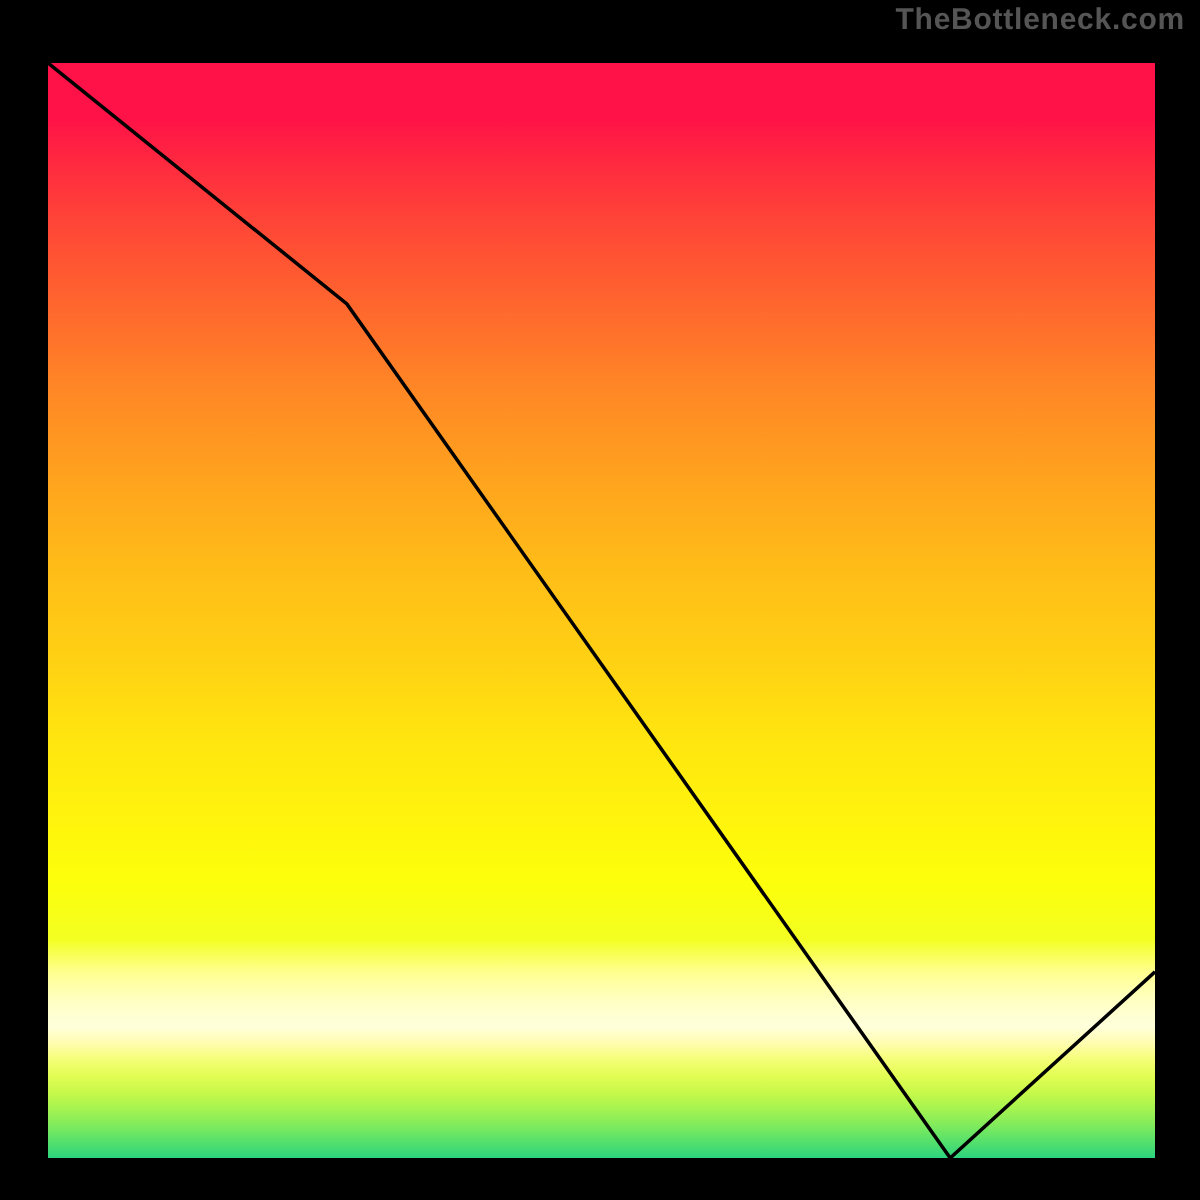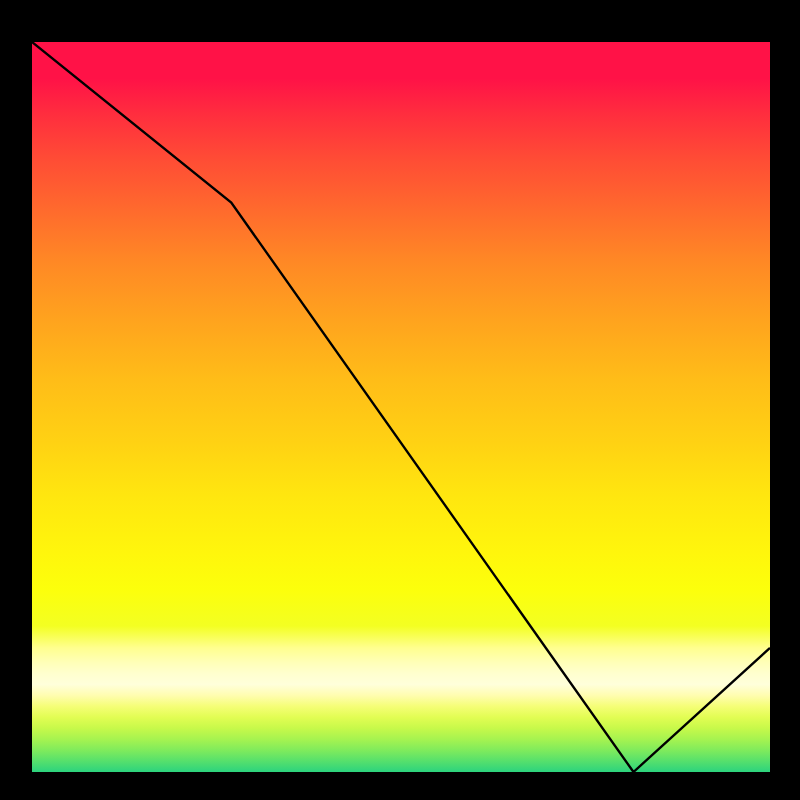--- a/index.html
+++ b/index.html
@@ -84,20 +84,21 @@
     letter-spacing: 1px;
     color: #C7361F;
     user-select: none;
   }
 </style>
 </head>
 <body>
 
 <div class="frame">
 
+  <div class="watermark">TheBottleneck.com</div>
 
   <div class="plot">
     <svg class="line" viewBox="0 0 1000 1000" preserveAspectRatio="none">
       <path id="curve-path" d="M 0 0 L 270 219.99999999999997 L 815 1000 L 1000 830"></path>
     </svg>
     <div id="min-label" class="minlabel" style="left: calc(80.6% - 30px);"></div>
   </div>
 
 </div>
 

